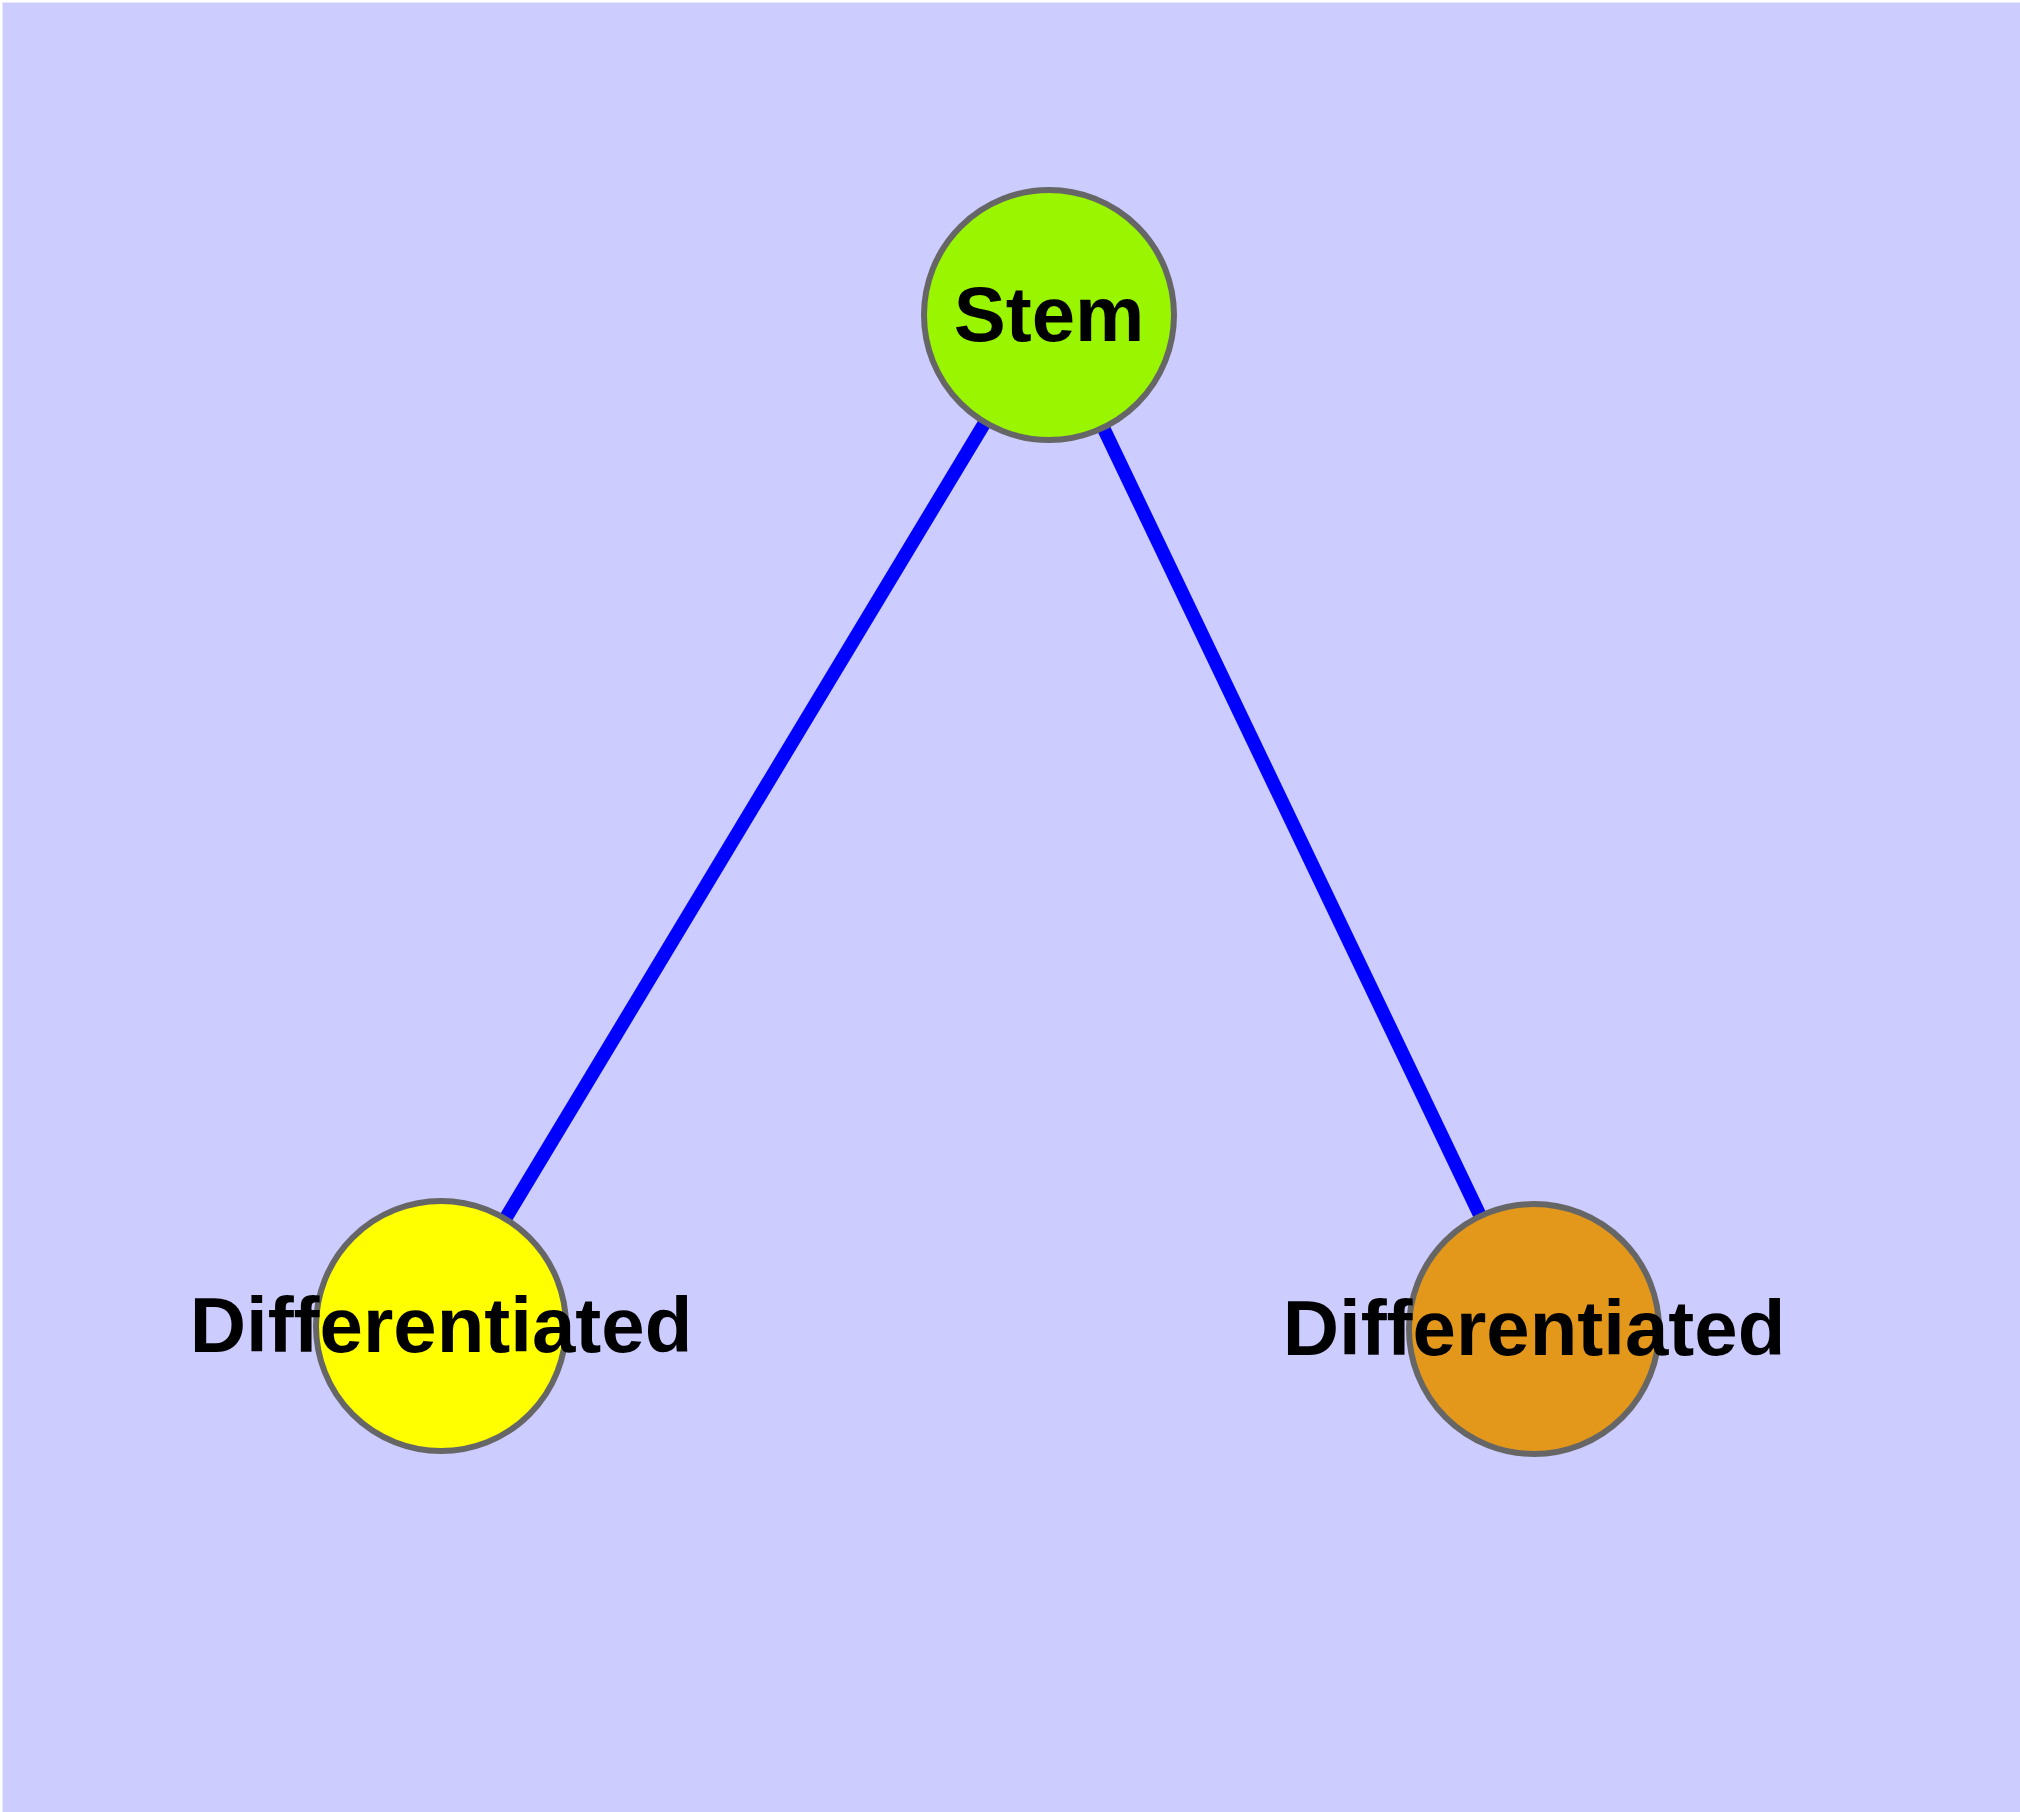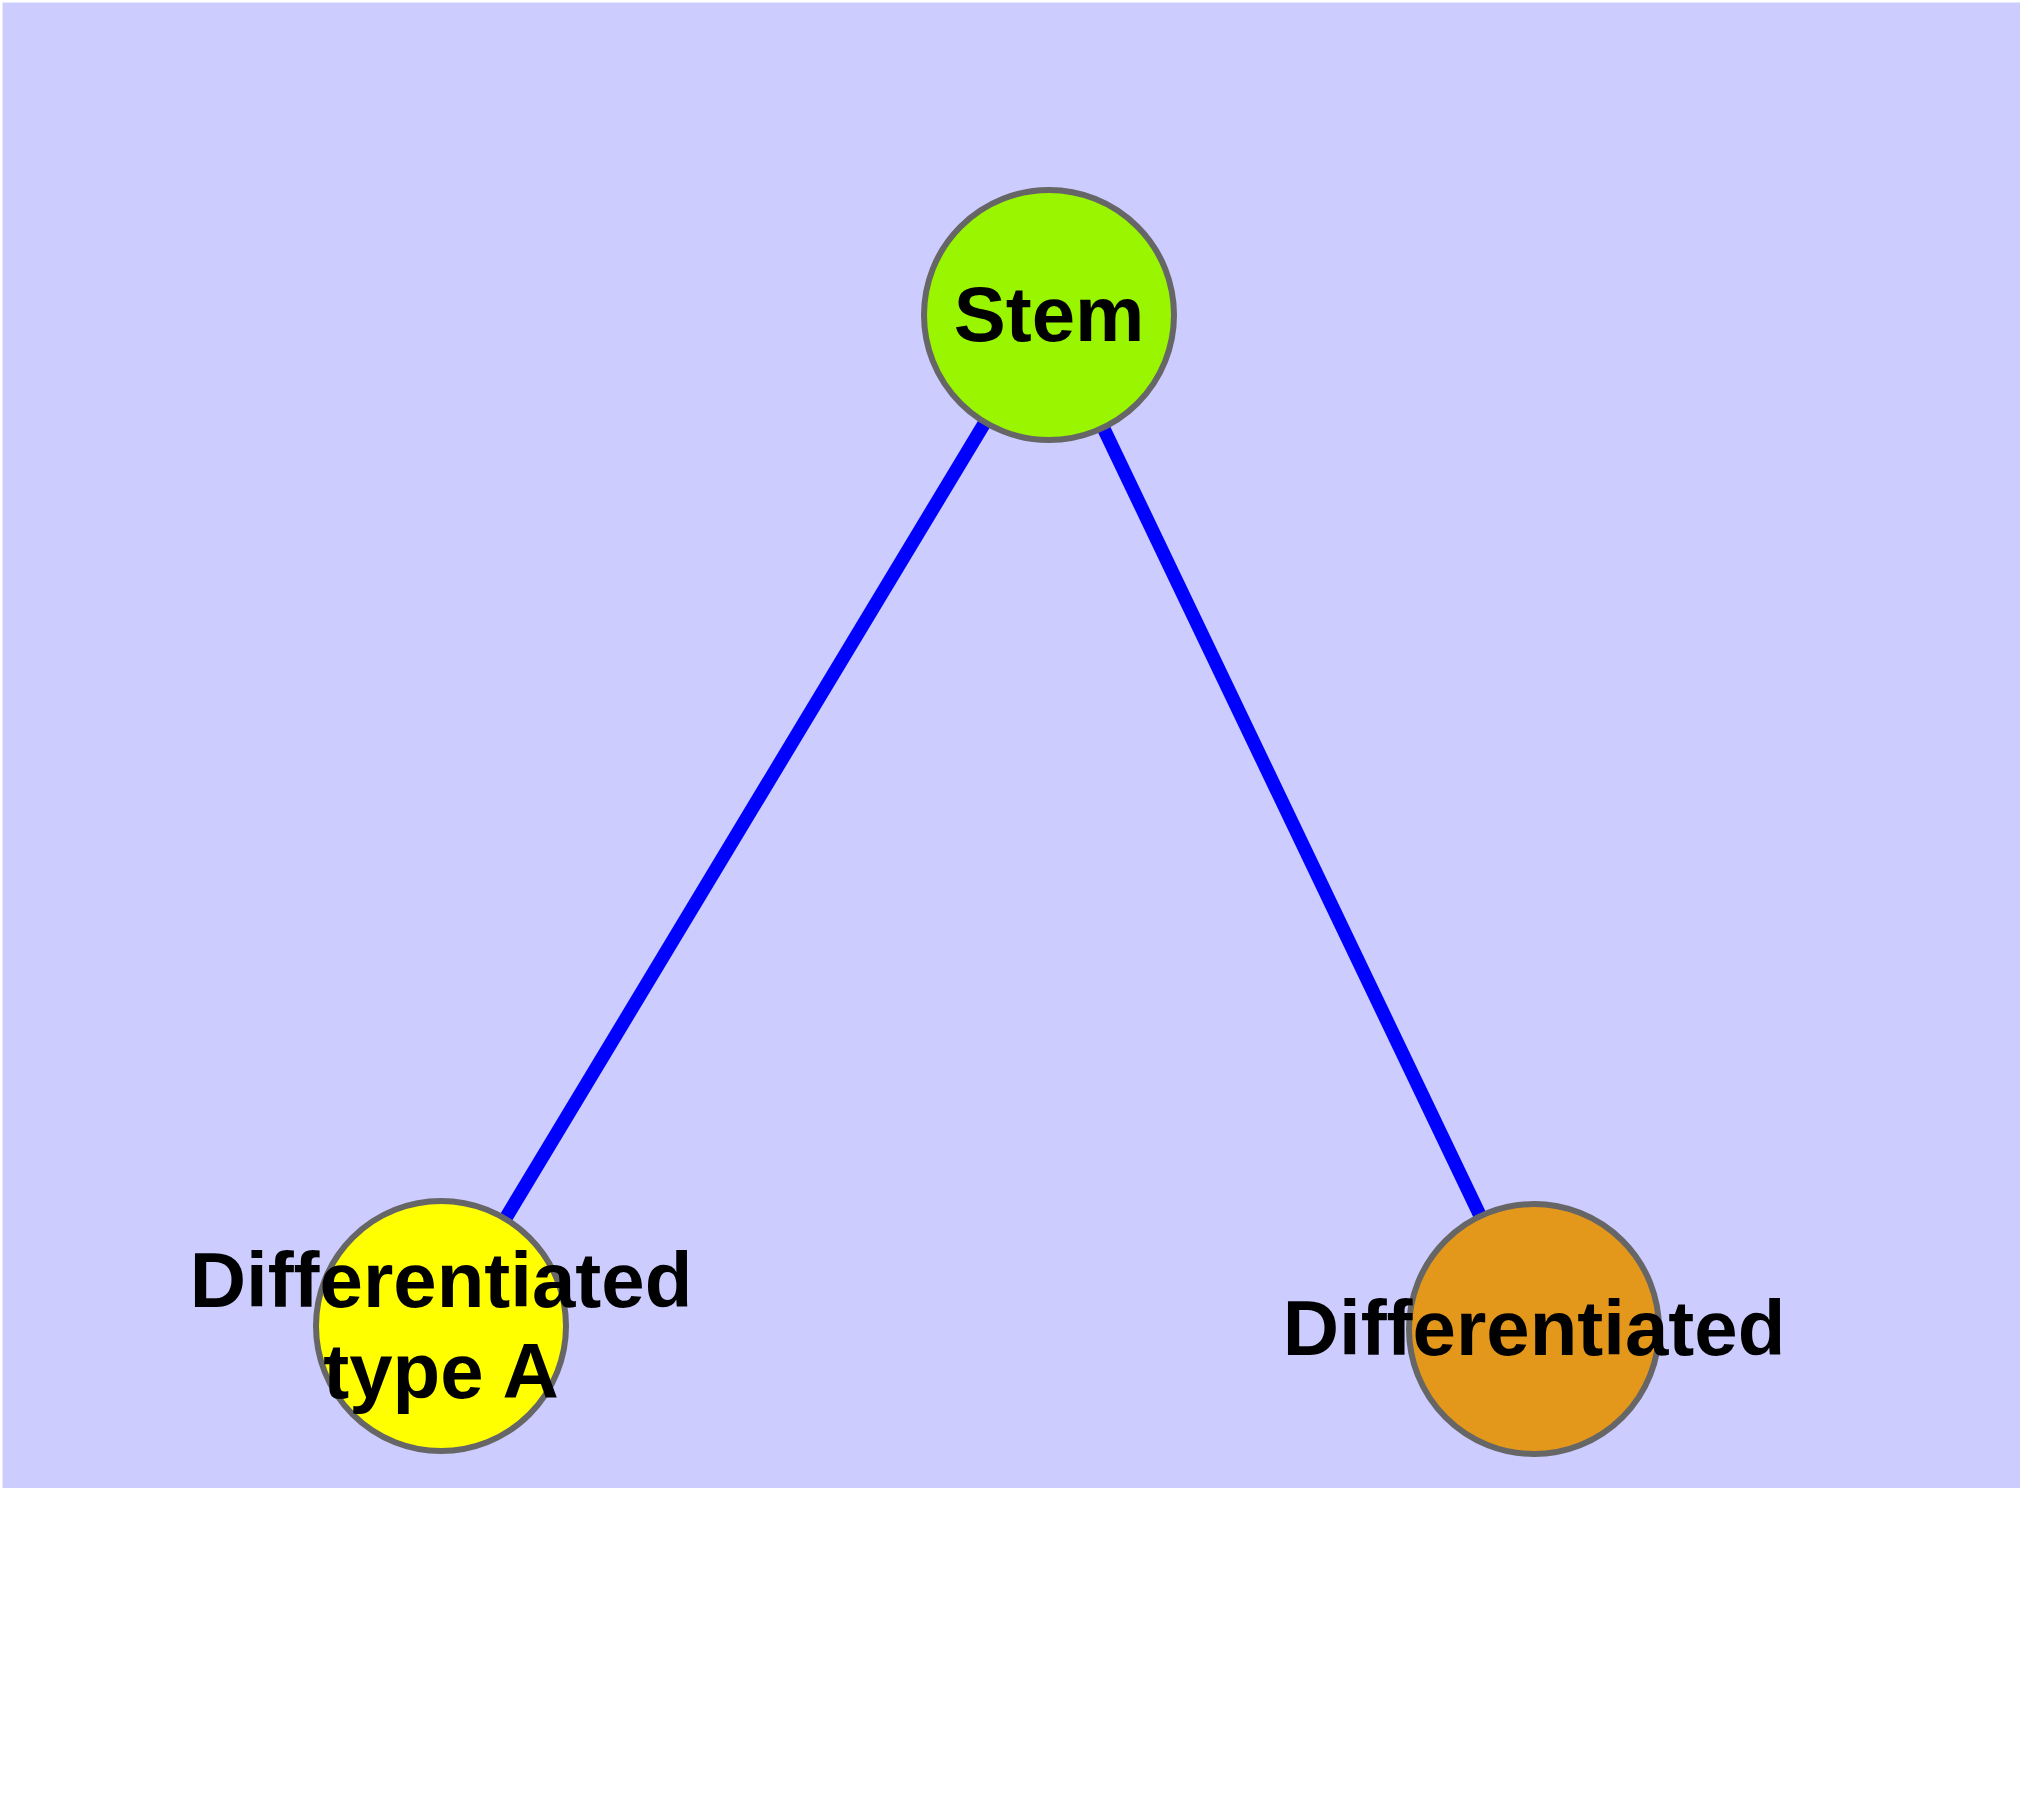--- a/index.html
+++ b/index.html
@@ -6,21 +6,21 @@
     margin: 0;
     padding: 0;
     width: 2021px;
     height: 1812px;
     overflow: hidden;
     font-family: "Liberation Sans", sans-serif;
   }
   .canvas {
     position: relative;
     width: 2021px;
-    height: 1488px;
+    height: 1812px;
     box-shadow: inset 2.5px 2.5px 0 0 #ffffff; 
   }
   .edges-layer {
     position: absolute;
     left: 0;
     top: 0;
     width: 2021px;
     height: 1812px;
   }
   .node {
@@ -53,21 +53,20 @@
   </svg>
 
   <div class="node" style="left: 921px; top: 187px; background-color: rgb(153, 245, 0); border-color: rgb(102, 102, 102);"></div>
   <div class="node-label" style="left: 1049px; top: 315px; color: rgb(0, 0, 0);">
     <div>Stem</div>
   </div>
 
   <div class="node" style="left: 313px; top: 1198px; background-color: rgb(255, 255, 0); border-color: rgb(102, 102, 102);"></div>
   <div class="node-label" style="left: 441px; top: 1326px; color: rgb(0, 0, 0);">
     <div>Differentiated</div>
-    <div>type A</div>
   </div>
 
   <div class="node" style="left: 1406px; top: 1201px; background-color: rgb(227, 152, 28); border-color: rgb(102, 102, 102);"></div>
   <div class="node-label" style="left: 1534px; top: 1329px; color: rgb(0, 0, 0);">
     <div>Differentiated</div>
   </div>
 
 </div>
 
 

